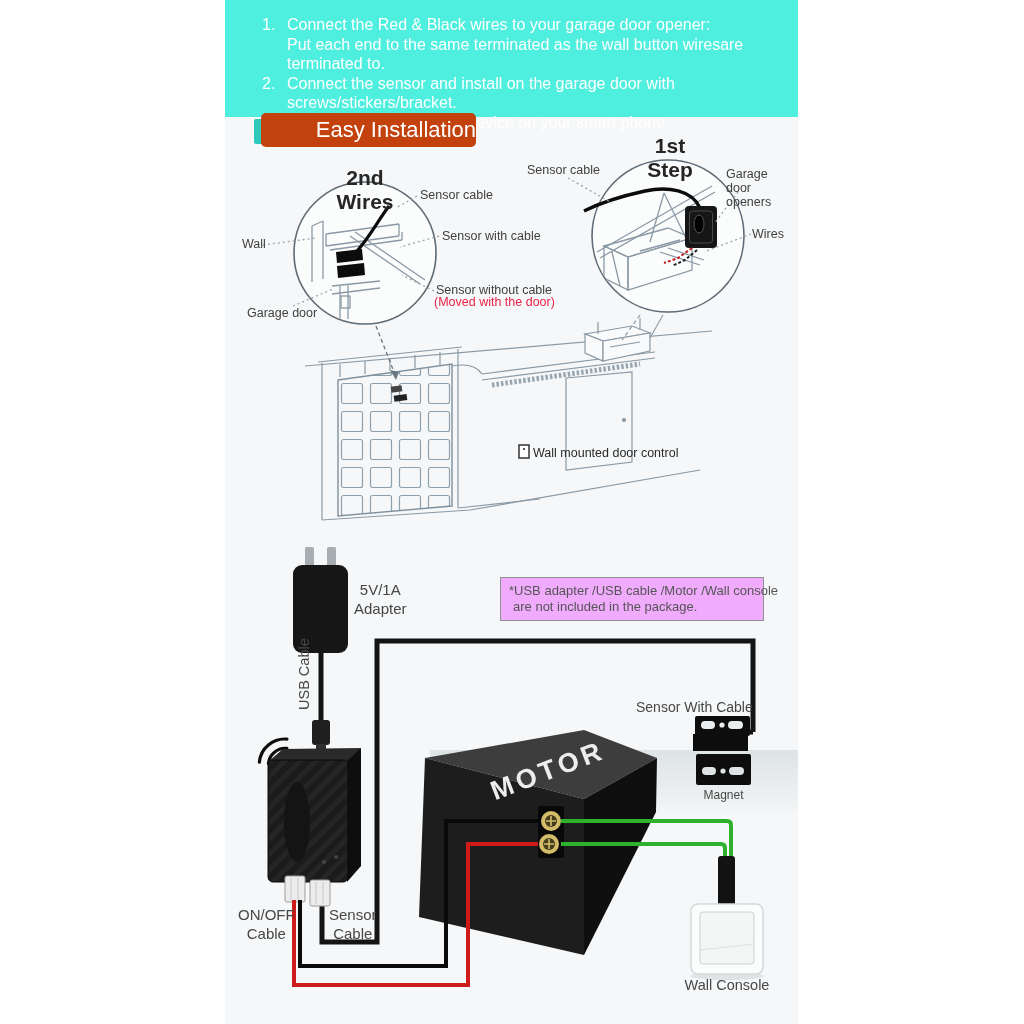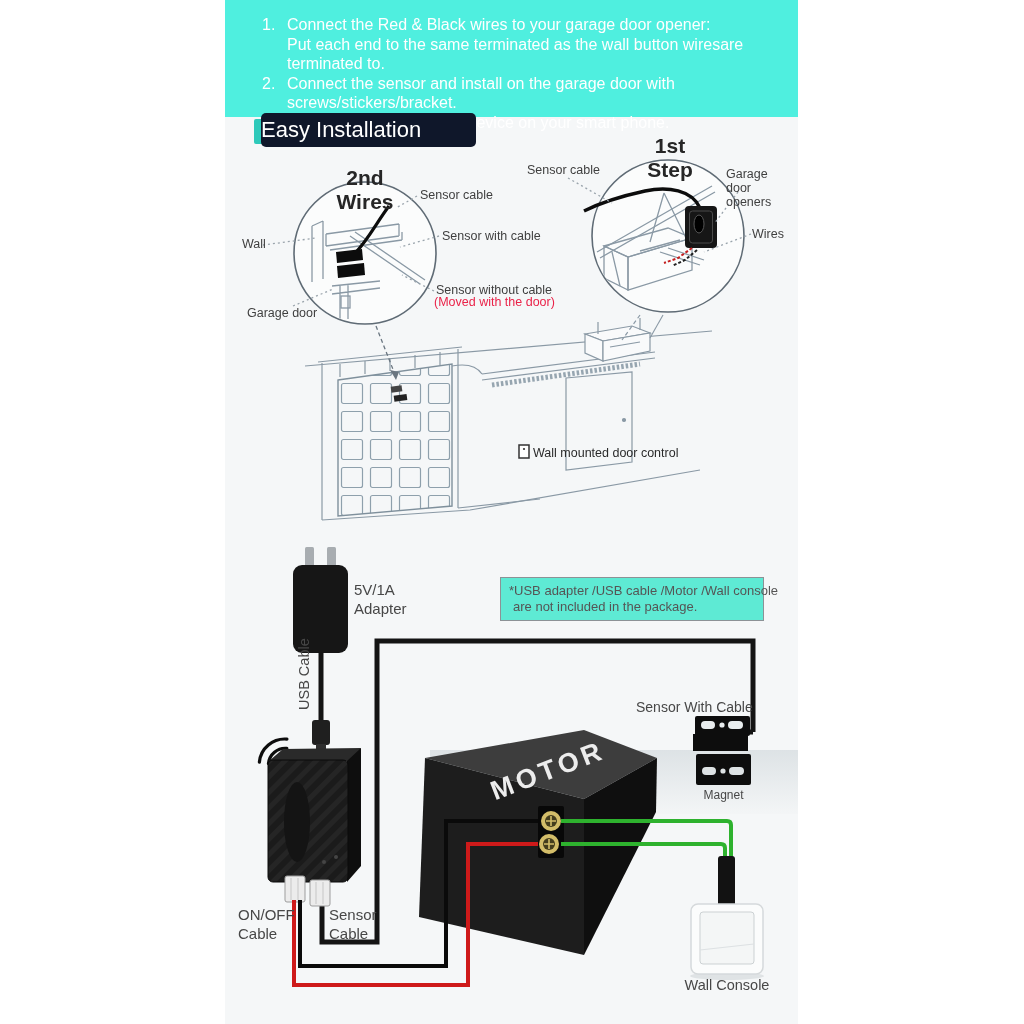--- a/index.html
+++ b/index.html
@@ -8,31 +8,31 @@
   .abs{position:absolute;}
   
   #content-bg{left:225px;top:0;width:573px;height:1024px;background:#f5f7f8;}
   
   #header-band{left:225px;top:0;width:573px;height:117px;background:#4fefdf;color:#ffffff;}
   .hrow{position:relative;padding-left:25px;font-size:16px;line-height:19.5px;}
   .hnum{position:absolute;left:0;top:0;}
   #header-text{position:absolute;left:37px;top:15px;width:525px;}
   
   #banner-fold{left:254px;top:119px;width:12px;height:25px;background:#2ec9ba;border-radius:2px;}
-  #banner{left:261px;top:113px;width:215px;height:34px;background:#0f172a;border-radius:5px;
-          color:#ffffff;font-size:22px;text-align:left;line-height:34px;}
+  #banner{left:261px;top:113px;width:215px;height:34px;background:#c2410c;border-radius:5px;
+          color:#ffffff;font-size:22px;text-align:right;line-height:34px;}
   
   .lbl{position:absolute;color:#3f3f3f;font-size:12.5px;line-height:14px;white-space:nowrap;}
-  .lbl2{position:absolute;color:#474747;font-size:14.5px;line-height:18px;white-space:nowrap;}
+  .lbl2{position:absolute;color:#474747;font-size:14.5px;line-height:18px;white-space:nowrap;text-align:center;}
   .step-title{position:absolute;font-size:21px;font-weight:700;color:#262626;text-align:center;}
   .red{color:#ea2349;text-align:center;}
   .wrap{white-space:normal;}
   #usb-cable-label{left:296px;top:710px;width:80px;transform:rotate(-90deg);
                    transform-origin:top left;font-size:14.5px;color:#474747;}
-  #note-box{left:500px;top:577px;width:246px;background:#5eead4;border:1.5px solid #8c9296;
+  #note-box{left:500px;top:577px;width:246px;background:#f0abfc;border:1.5px solid #8c9296;
             padding:5px 8px;font-size:13px;line-height:16px;color:#555;white-space:nowrap;}
   #note-line2{padding-left:4px;}
   svg text{font-family:"Liberation Sans",sans-serif;}
 </style>
 </head>
 <body>
 
 <div id="canvas">
 
   <div class="abs" id="content-bg"></div>

